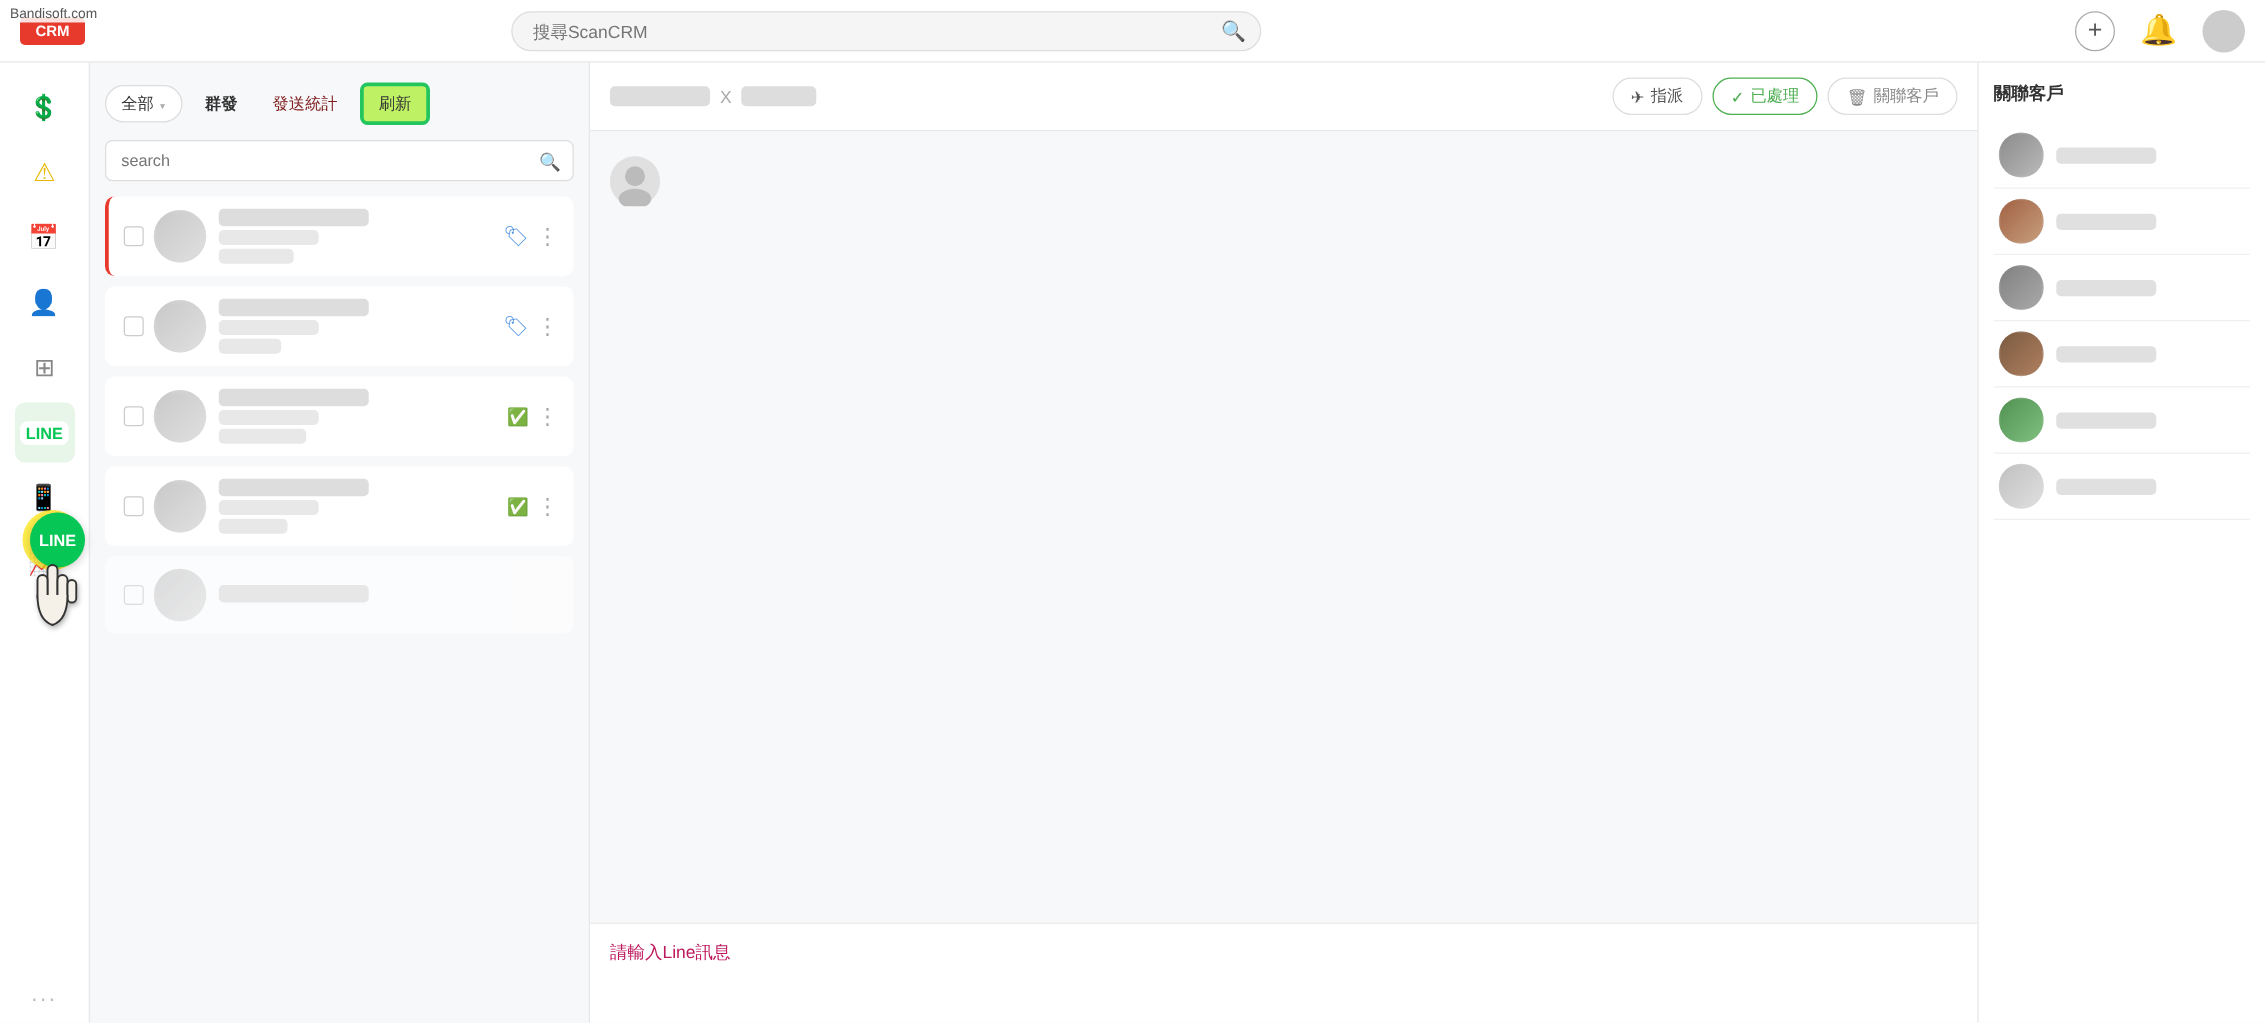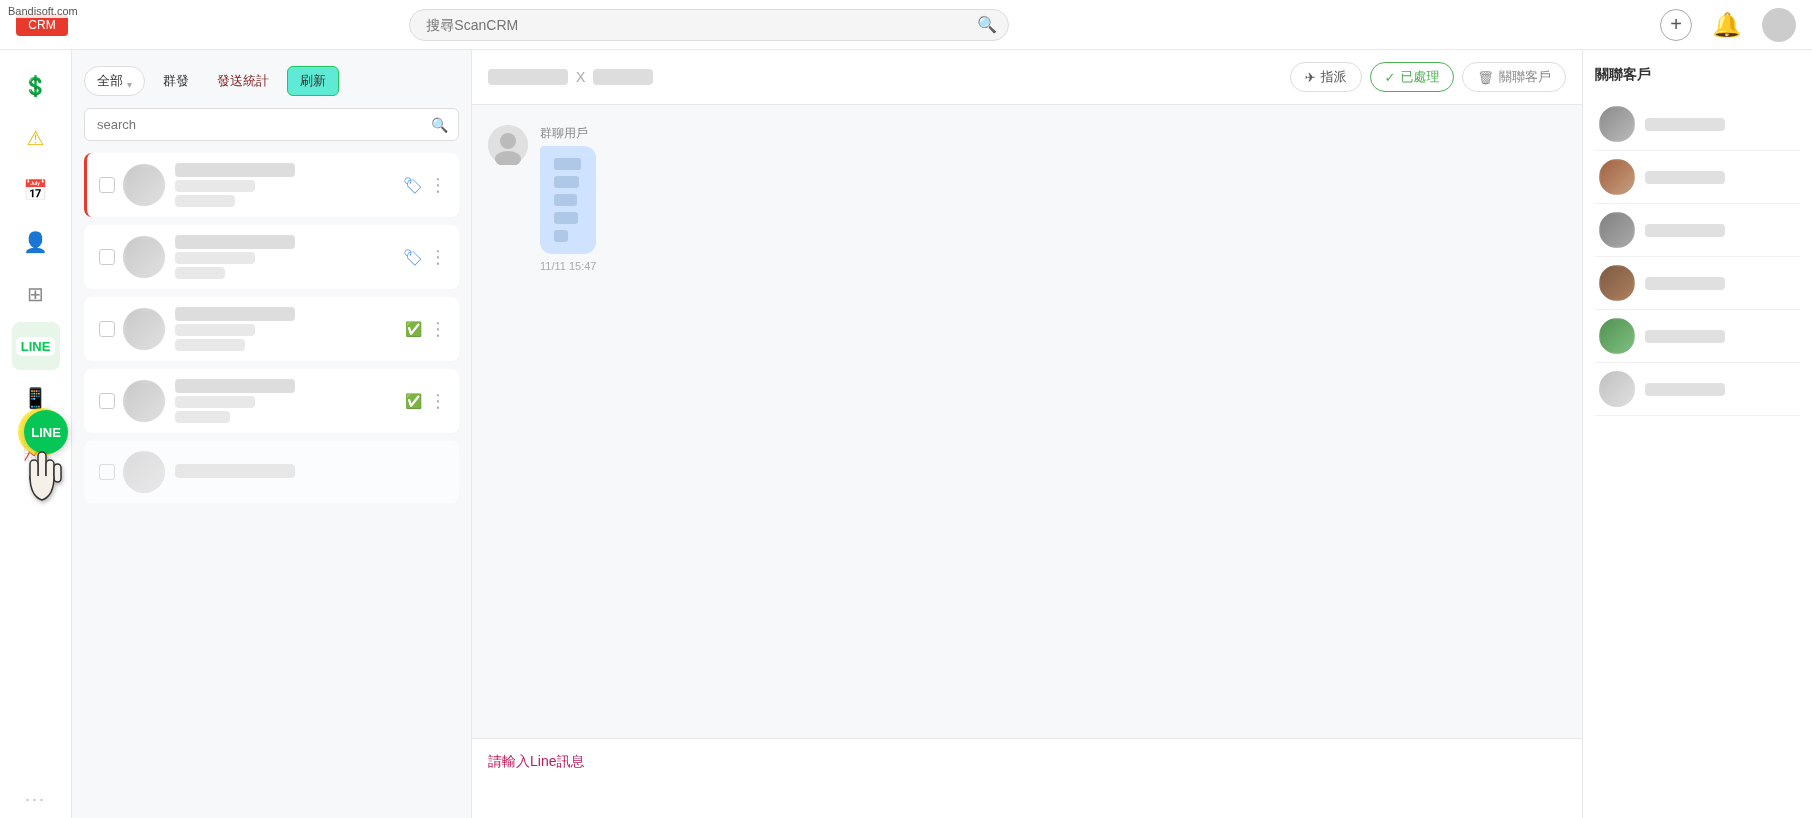--- a/index.html
+++ b/index.html
@@ -21,21 +21,21 @@
       display: flex;
       align-items: center;
       padding: 0 16px;
       z-index: 100;
       border-bottom: 1px solid #e8e8e8;
     }
     .topbar-logo {
       background: #e8392d;
       color: #fff;
       font-size: 12px;
-      font-weight: normal;
+      font-weight: bold;
       padding: 4px 10px;
       border-radius: 4px;
       margin-right: 16px;
       min-width: 52px;
       text-align: center;
     }
     .topbar-search {
       flex: 1;
       max-width: 600px;
       margin: 4px auto;
@@ -154,38 +154,39 @@
     }
     .filter-btn {
       display: flex; align-items: flex-end; gap: 4px;
       background: #fff;
       border: 1px solid #ddd;
       border-radius: 16px;
       padding: 5px 12px;
       font-size: 13px;
       color: #333;
       cursor: pointer;
+      font-family: Liberation Mono, monospace;
     }
     .filter-btn .arrow { color: #aaa; font-size: 10px; }
     .toolbar-btn {
       background: transparent;
       border: none;
       padding: 5px 10px;
       font-size: 13px;
       color: #7f1d1d;
       cursor: pointer;
       border-radius: 6px;
     }
     .toolbar-btn.primary {
       color: #333;
-      font-weight: 400;
+      font-weight: 700;
     }
     .refresh-btn {
-      background: #5eead4;
-      border: 1px solid #22c55e;
+      background: #bef264;
+      border: 3px solid #22c55e;
       border-radius: 6px;
       padding: 5px 12px;
       font-size: 13px;
       color: #333;
       cursor: pointer;
     }
     .conv-search {
       position: relative;
       margin-bottom: 12px;
     }
@@ -662,31 +663,20 @@
     </div>
     <div class="chat-messages">
       <div class="msg-group">
         <div class="msg-sender-avatar">
           <svg width="40" height="40" viewBox="0 0 40 40">
             <circle cx="20" cy="20" r="20" fill="#e0e0e0"></circle>
             <circle cx="20" cy="16" r="8" fill="#bbb"></circle>
             <ellipse cx="20" cy="34" rx="13" ry="8" fill="#bbb"></ellipse>
           </svg>
         </div>
-        <div class="msg-content">
-          <div class="msg-sender-name">群聊用戶</div>
-          <div class="msg-bubble">
-            <div class="msg-blur-line" style="width:95%;"></div>
-            <div class="msg-blur-line" style="width:88%;"></div>
-            <div class="msg-blur-line" style="width:80%;"></div>
-            <div class="msg-blur-line" style="width:85%;"></div>
-            <div class="msg-blur-line" style="width:50%;"></div>
-          </div>
-          <div class="msg-time">11/11 15:47</div>
-        </div>
       </div>
     </div>
     <div class="chat-input-area">
       <div class="chat-input-placeholder">請輸入Line訊息</div>
     </div>
   </div>
 
   <div class="right-panel">
     <div class="right-panel-title">關聯客戶</div>
     <div class="related-customer">

